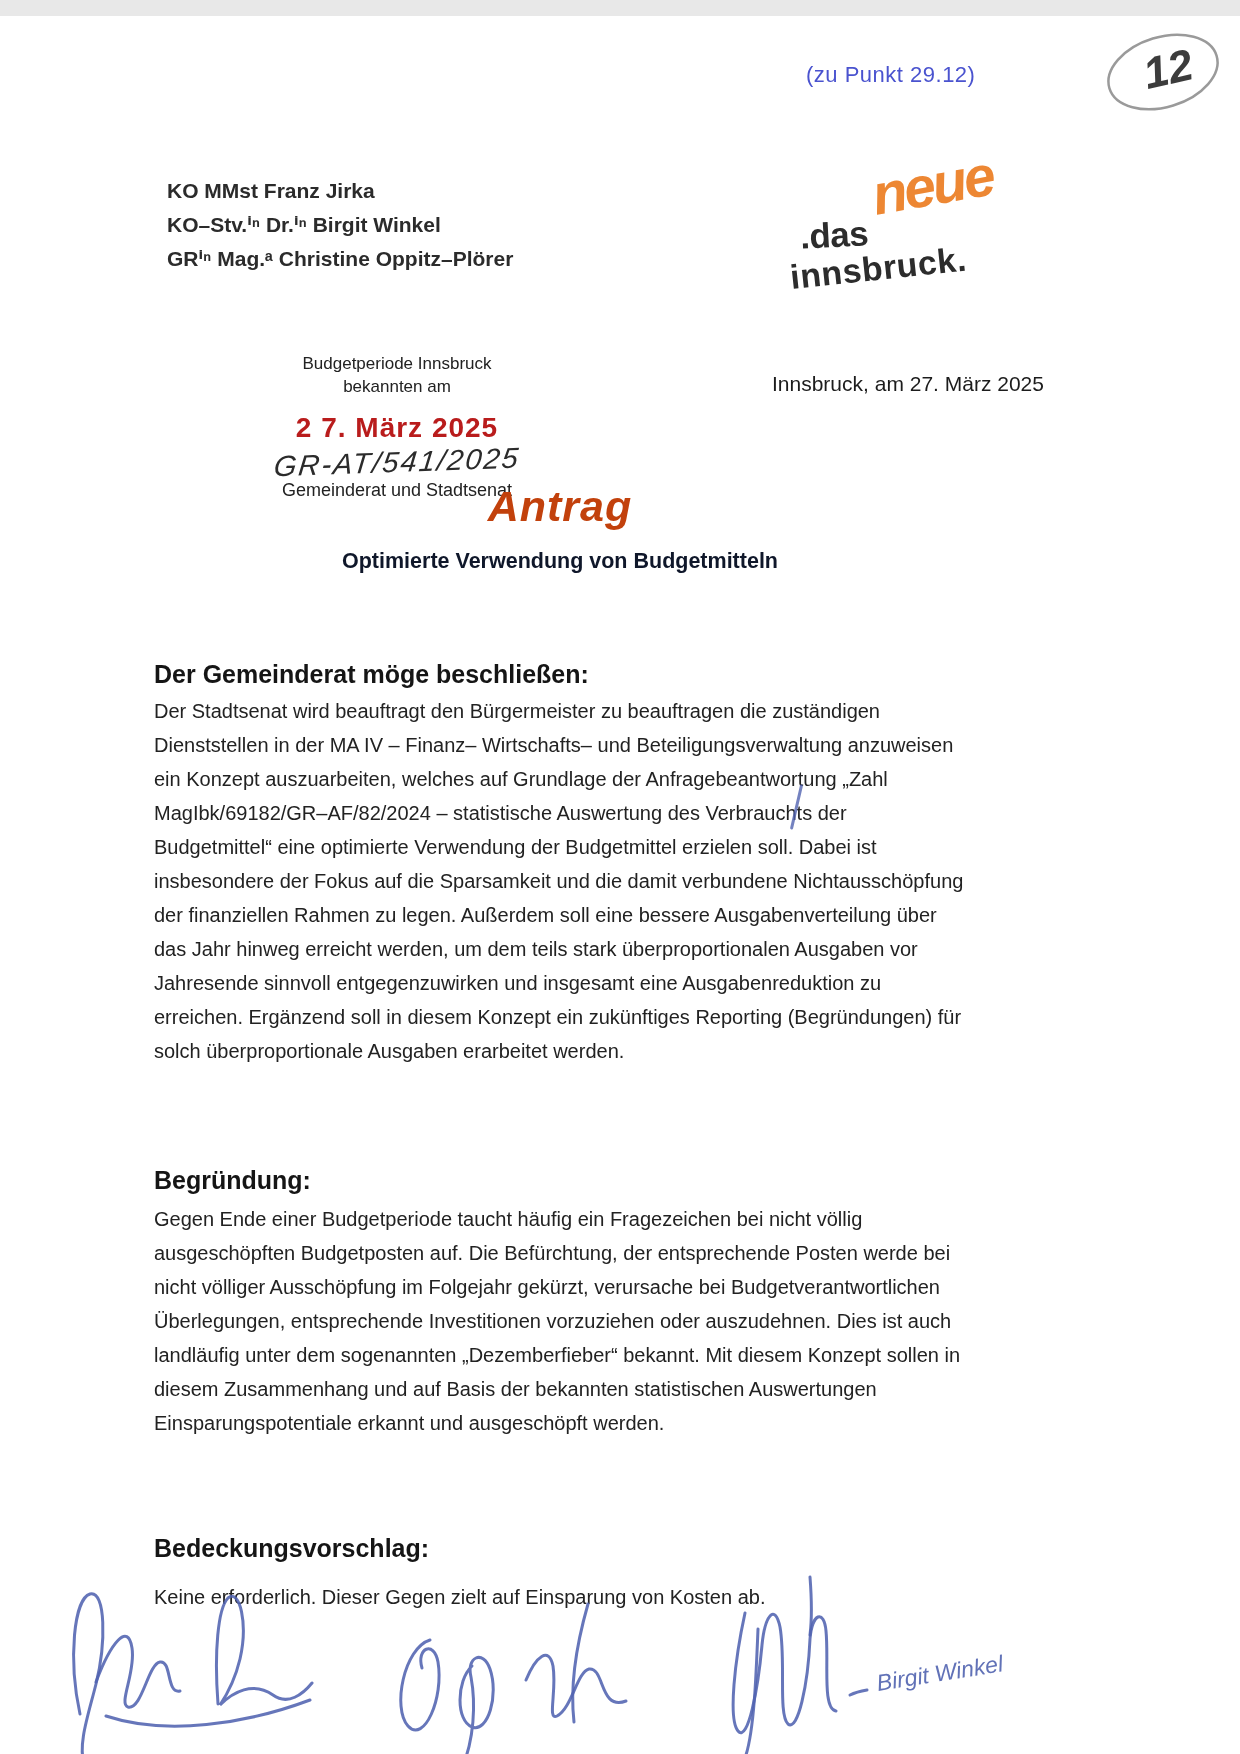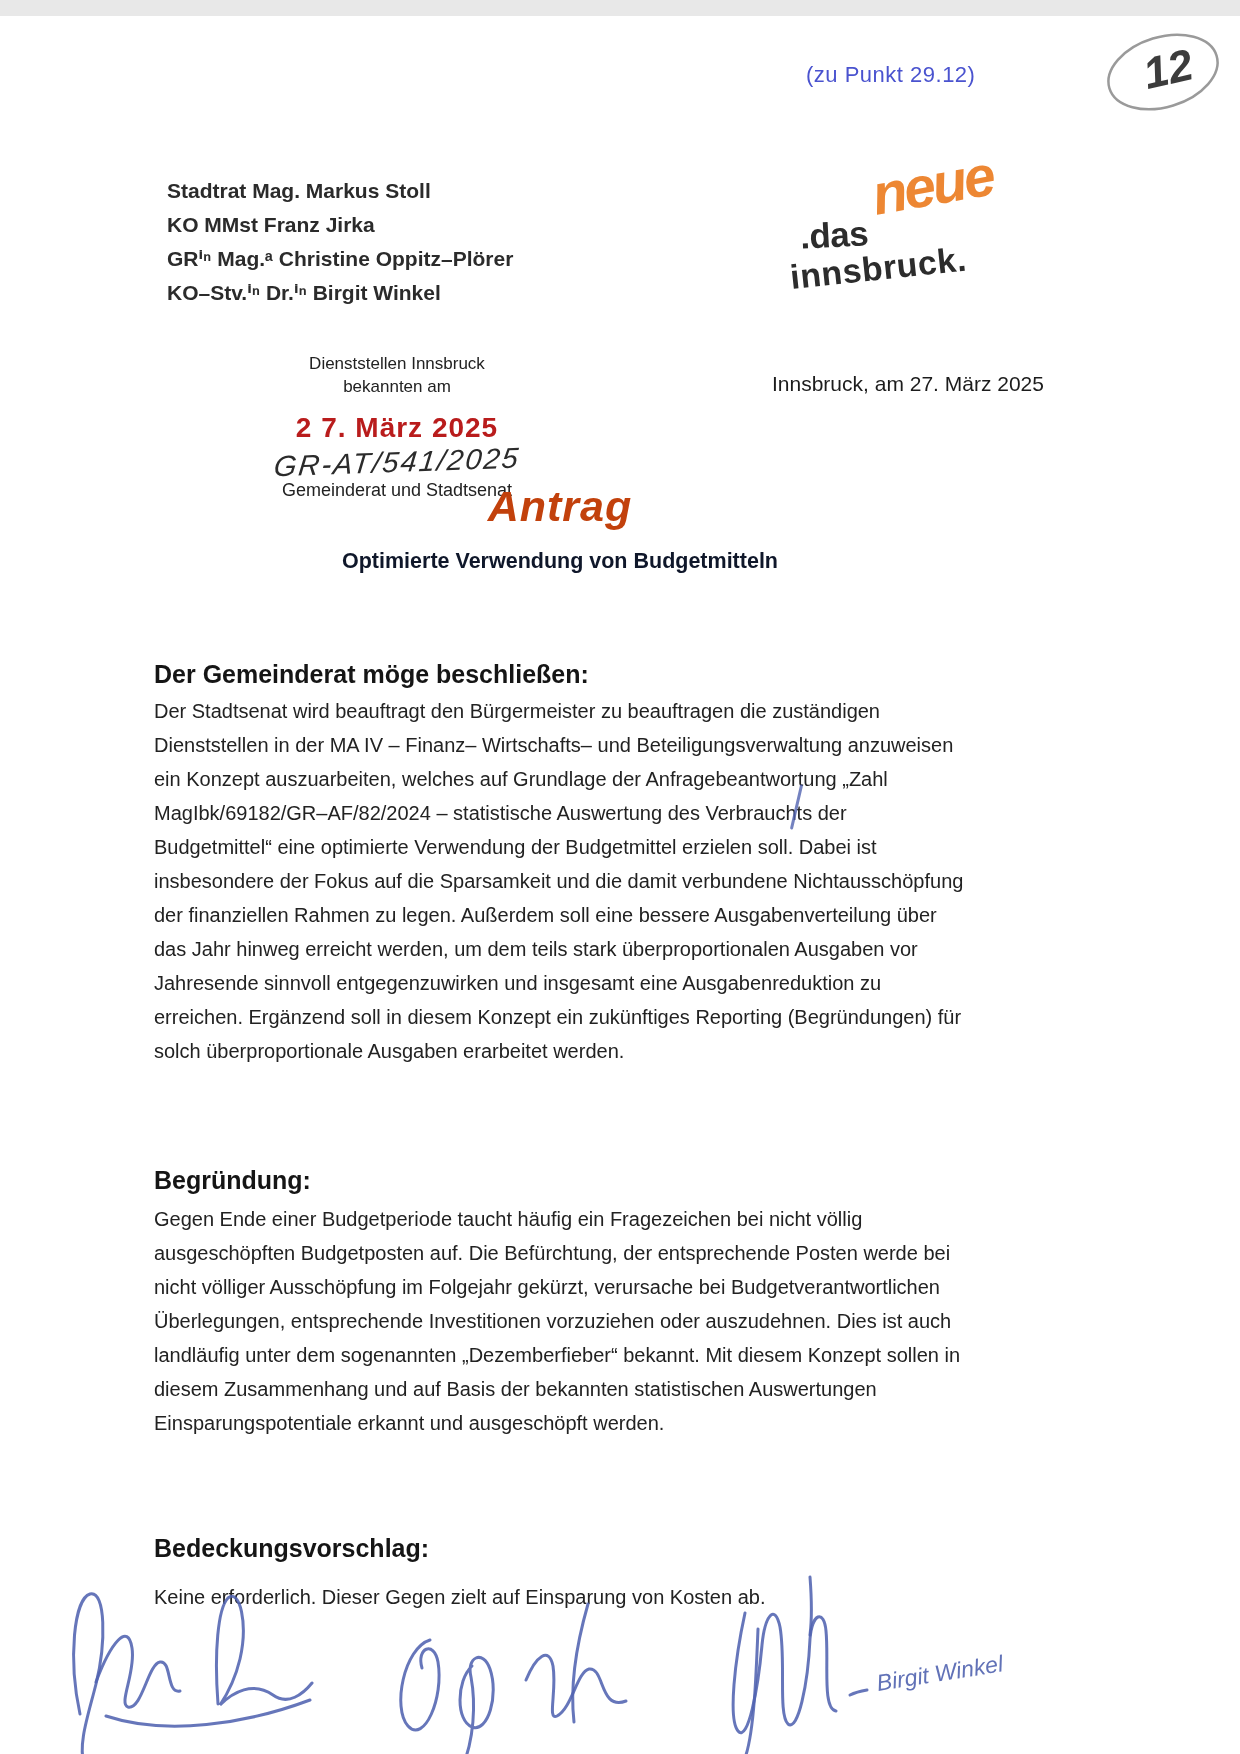--- a/index.html
+++ b/index.html
@@ -94,34 +94,33 @@
 <div class="page">
 
   <div class="abs ref-note">(zu Punkt 29.12)</div>
 
   <svg class="abs pagenum-svg" width="130" height="104" viewBox="0 0 130 104">
     <ellipse cx="63" cy="52" rx="56" ry="35" transform="rotate(-17 63 52)"></ellipse>
     <text x="44" y="66" transform="rotate(-13 60 52)">12</text>
   </svg>
 
   <div class="abs authors">
-    <div>Stadtrat Mag. Markus Stoll</div>
     <div>KO MMst Franz Jirka</div>
+    <div>KO–Stv.ⁱⁿ Dr.ⁱⁿ Birgit Winkel</div>
     <div>GRⁱⁿ Mag.ᵃ Christine Oppitz–Plörer</div>
-    <div>KO–Stv.ⁱⁿ Dr.ⁱⁿ Birgit Winkel</div>
   </div>
 
   <div class="abs logo">
     <span class="neue">neue</span>
     <span class="das">.das</span>
     <span class="innsbruck">innsbruck.</span>
   </div>
 
   <div class="abs stamp">
-    <div class="s1">Dienststellen Innsbruck</div>
+    <div class="s1">Budgetperiode Innsbruck</div>
     <div class="s2">bekannten am</div>
     <div class="sdate">2 7. März 2025</div>
     <div class="sfile">GR-AT/541/2025</div>
     <div class="s3">Gemeinderat und Stadtsenat</div>
   </div>
 
   <div class="abs dateline">Innsbruck, am 27. März 2025</div>
 
   <div class="abs doc-title">Antrag</div>
   <div class="abs doc-subtitle">Optimierte Verwendung von Budgetmitteln</div>

